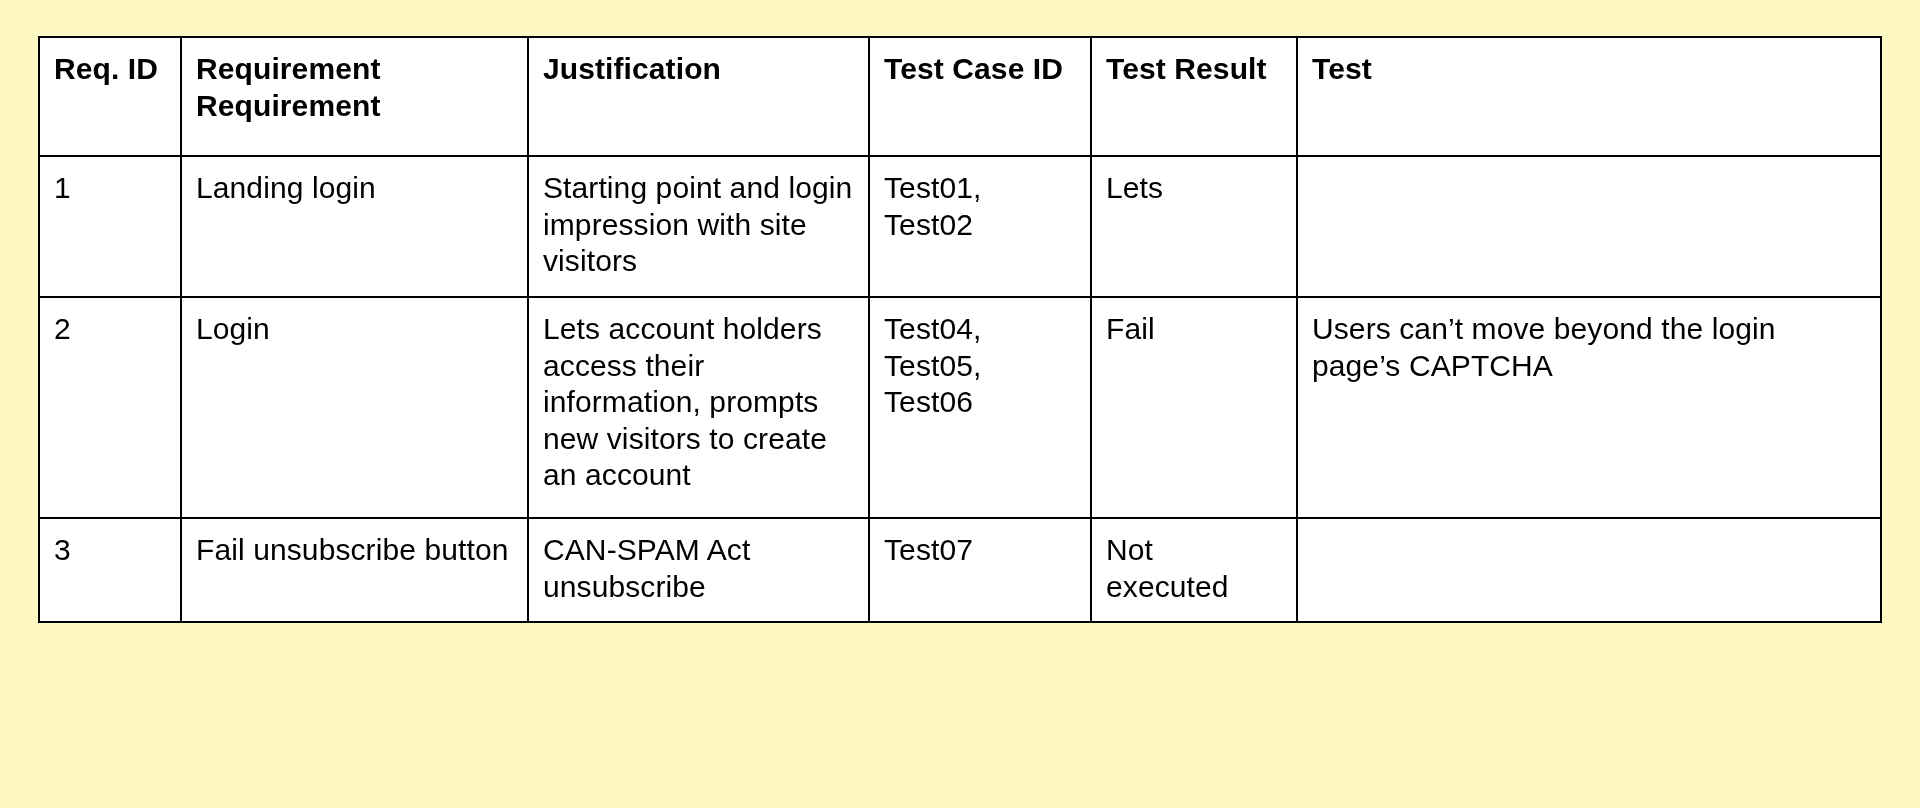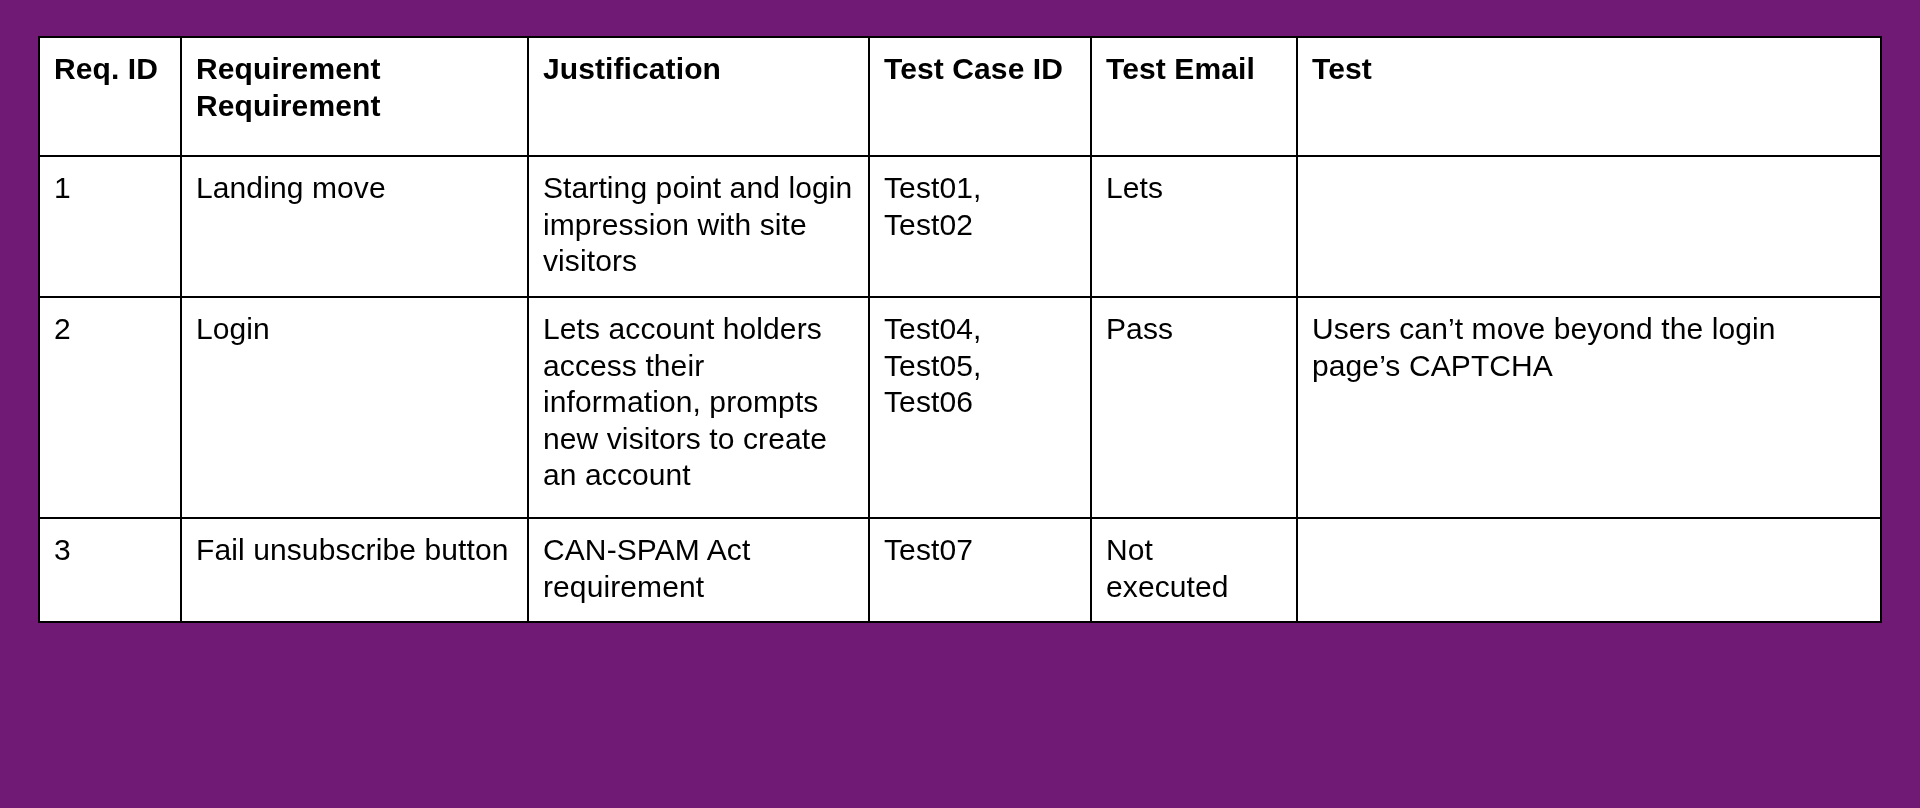--- a/index.html
+++ b/index.html
@@ -12,21 +12,21 @@
     height: 808px;
     font-family: "Liberation Sans", sans-serif;
     color: #000000;
     overflow: hidden;
   }
 
   #page {
     position: relative;
     width: 1920px;
     height: 808px;
-    background: #701a75;
+    background: #fef9c3;
   }
 
   
   #req-table-wrap {
     position: absolute;
     left: 38px;
     top: 36px;
     width: 1842px;
   }
 
@@ -99,36 +99,36 @@
           <th>
             <span class="cell-text">Requirement Requirement</span>
           </th>
           <th>
             <span class="cell-text">Justification</span>
           </th>
           <th>
             <span class="cell-text">Test Case ID</span>
           </th>
           <th>
-            <span class="cell-text">Test Email</span>
+            <span class="cell-text">Test Result</span>
           </th>
           <th>
             <span class="cell-text">Test</span>
           </th>
         </tr>
       </thead>
 
       <tbody>
 
         <tr class="row-1">
           <td>
             <span class="cell-text">1</span>
           </td>
           <td>
-            <span class="cell-text">Landing move</span>
+            <span class="cell-text">Landing login</span>
           </td>
           <td>
             <span class="cell-text">Starting point and login impression with site visitors</span>
           </td>
           <td>
             <span class="cell-text">Test01, Test02</span>
           </td>
           <td>
             <span class="cell-text">Lets</span>
           </td>
@@ -144,36 +144,36 @@
           <td>
             <span class="cell-text">Login</span>
           </td>
           <td>
             <span class="cell-text">Lets account holders access their information, prompts new visitors to create an account</span>
           </td>
           <td>
             <span class="cell-text">Test04, Test05, Test06</span>
           </td>
           <td>
-            <span class="cell-text">Pass</span>
+            <span class="cell-text">Fail</span>
           </td>
           <td>
             <span class="cell-text">Users can’t move beyond the login page’s CAPTCHA</span>
           </td>
         </tr>
 
         <tr class="row-3">
           <td>
             <span class="cell-text">3</span>
           </td>
           <td>
             <span class="cell-text">Fail unsubscribe button</span>
           </td>
           <td>
-            <span class="cell-text">CAN-SPAM Act requirement</span>
+            <span class="cell-text">CAN-SPAM Act unsubscribe</span>
           </td>
           <td>
             <span class="cell-text">Test07</span>
           </td>
           <td>
             <span class="cell-text">Not executed</span>
           </td>
           <td>
             <span class="cell-empty"></span>
           </td>

